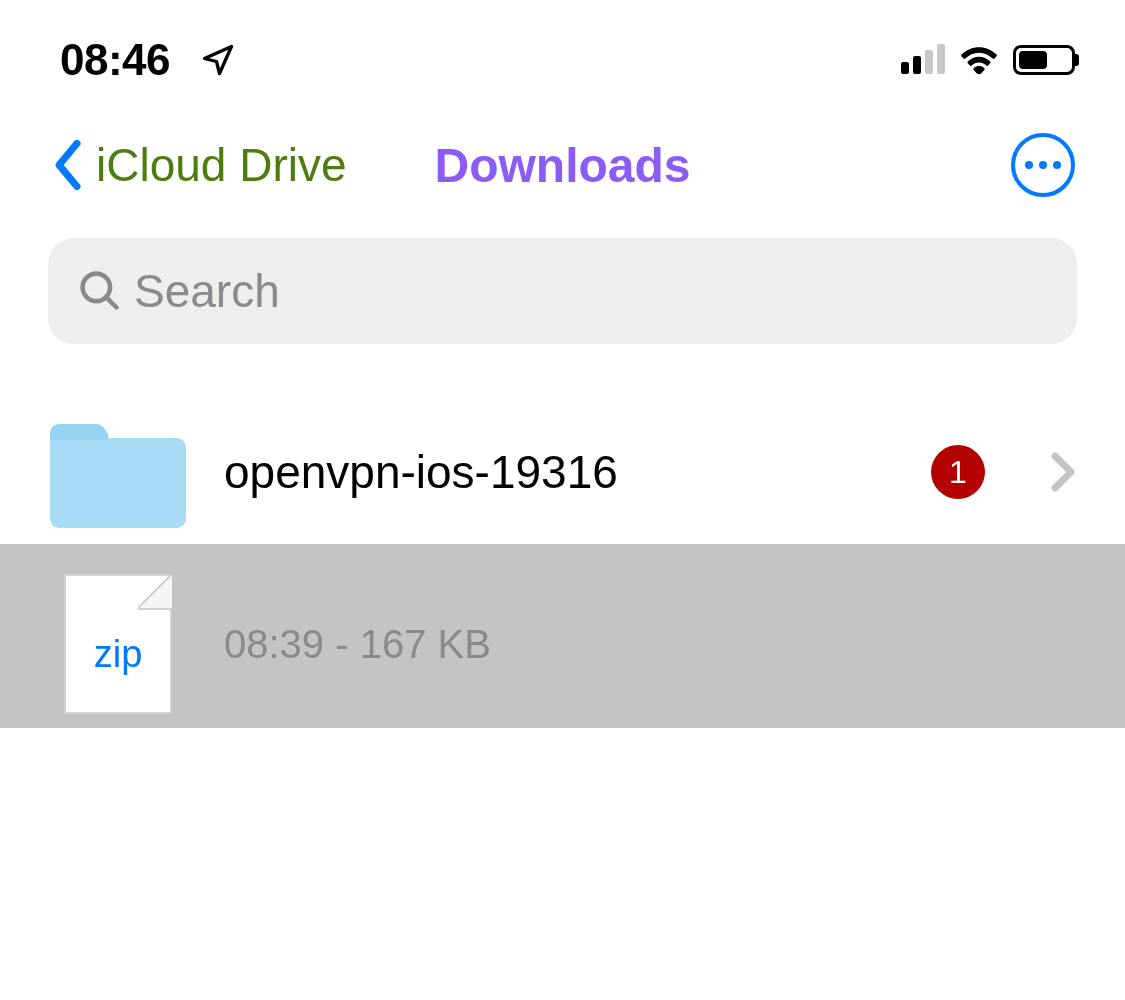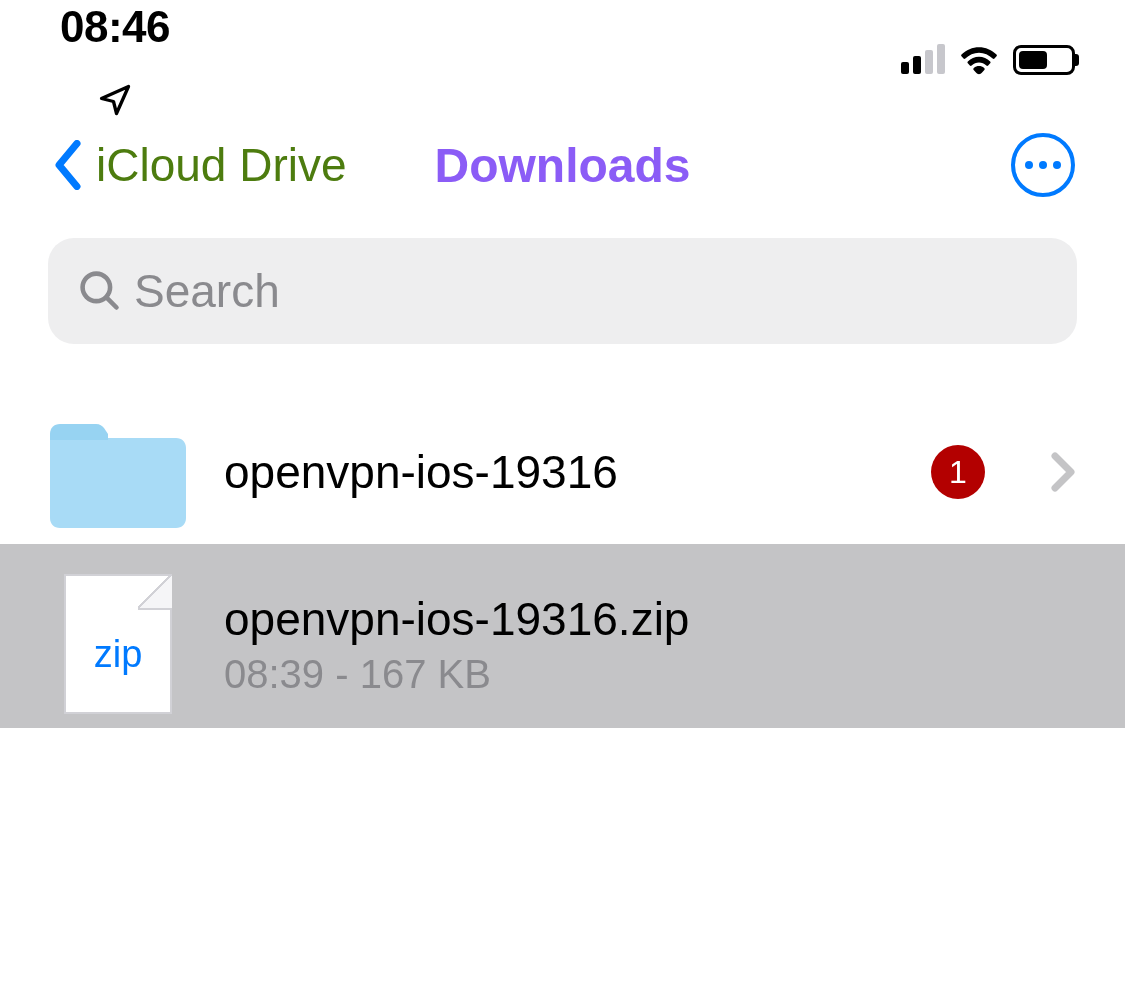--- a/index.html
+++ b/index.html
@@ -14,21 +14,20 @@
       display: flex;
       justify-content: space-between;
       align-items: center;
       padding: 30px 50px 20px 60px;
       height: 110px;
     }
     .status-left {
       display: flex;
       align-items: center;
       gap: 30px;
-      flex-direction: column;
     }
     .time {
       font-size: 44px;
       font-weight: 600;
       color: #000;
       letter-spacing: -0.5px;
     }
     .location-arrow {
       width: 36px;
       height: 36px;
@@ -328,18 +327,17 @@
     </svg>
   </div>
 
   <div class="file-row selected">
     <div class="zip-icon">
       <div class="zip-file">
         <span class="zip-label">zip</span>
       </div>
     </div>
     <div class="file-info">
-      <div class="file-name">openvpn-ios-19316.zip</div>
       <div class="file-meta">08:39 - 167 KB</div>
     </div>
   </div>
 
 </div>
 
 </body></html>

